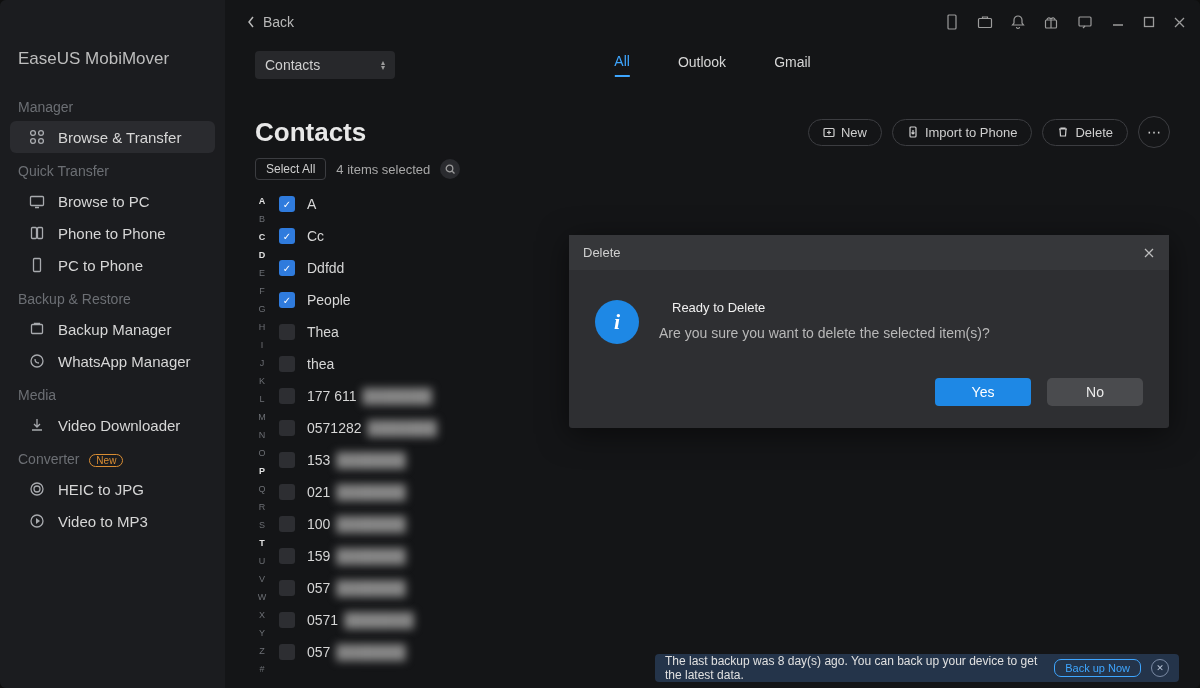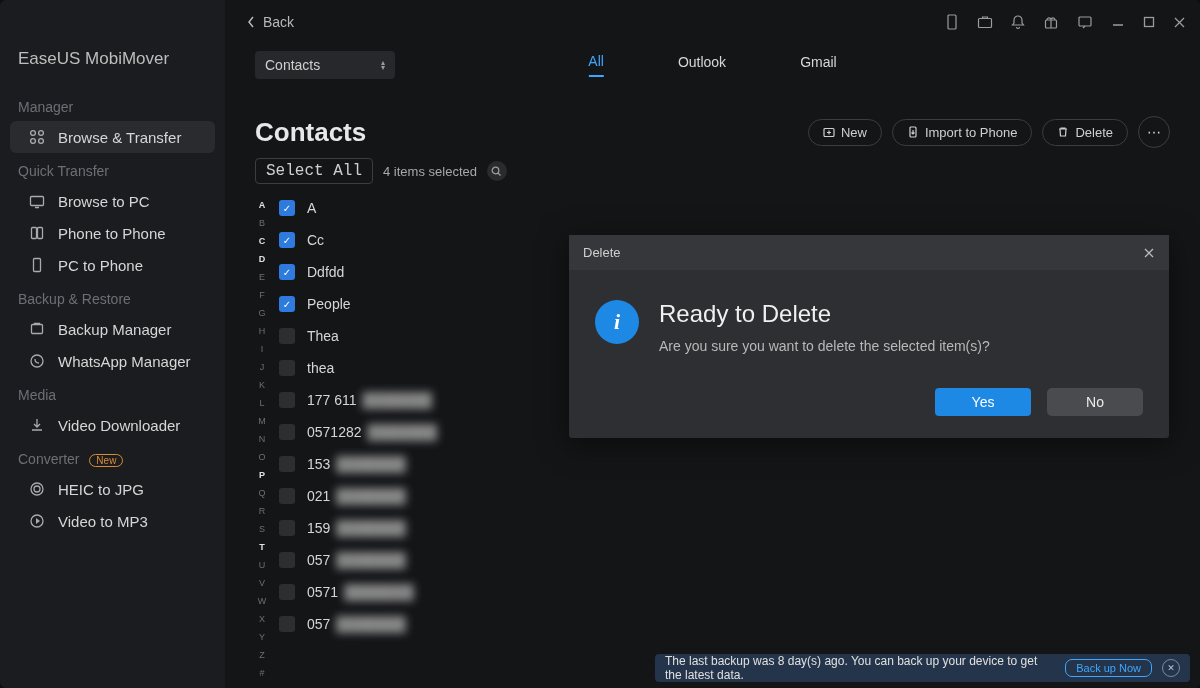--- a/index.html
+++ b/index.html
@@ -131,21 +131,21 @@
     flex-direction: column;
     line-height: 5px;
     font-size: 8px;
     color: #9c9c9c;
   }
   .tabs {
     position: absolute;
     left: 50%;
     transform: translateX(-50%);
     display: flex;
-    gap: 74px;
+    gap: 48px;
     height: 42px;
     align-items: center;
   }
   .tab { font-size: 14px; color: #d6d6d6; padding-bottom: 6px; cursor:pointer; }
   .tab.active { color: #3ea6ff; border-bottom: 2px solid #3ea6ff; }
   .content-header {
     display: flex;
     align-items: center;
     padding: 30px 30px 10px 30px;
     gap: 10px;
@@ -192,23 +192,22 @@
     padding: 0 30px 8px 30px;
     font-size: 13px;
     color: #a8a8a8;
   }
   .mini-btn {
     border: 1px solid #3c3d41;
     background: transparent;
     color: #cfcfcf;
     border-radius: 4px;
     padding: 3px 10px;
-    font-size: 16px;
-    cursor: pointer;
-    font-family: Liberation Mono, monospace;
+    font-size: 12px;
+    cursor: pointer;
   }
   .search-circle {
     width: 20px;
     height: 20px;
     background: #2a2b2f;
     border-radius: 50%;
     display: inline-flex;
     align-items: center;
     justify-content: center;
     cursor: pointer;
@@ -307,21 +306,21 @@
     display: flex;
     align-items: center;
     justify-content: center;
     color: #fff;
     font-size: 22px;
     flex: none;
     font-family: Georgia, serif;
     font-style: italic;
     font-weight: bold;
   }
-  .modal-heading { font-size: 24px; color: #f0f0f0; margin: 0 0 10px 0; }
+  .modal-heading { font-size: 13px; color: #f0f0f0; margin: 0 0 10px 13px; }
   .modal-msg { font-size: 14px; color: #b8b8b8; }
   .modal-actions {
     display: flex;
     justify-content: flex-end;
     gap: 16px;
     padding: 16px 26px 22px 26px;
   }
   .btn-primary {
     width: 96px;
     padding: 6px 0;
@@ -341,21 +340,21 @@
     background: #4a4b4e;
     color: #ececec;
     font-size: 14px;
     cursor: pointer;
   }
   
   .backup-banner {
     position: absolute;
     bottom: 6px;
     left: 430px;
-    right: 10px;
+    right: 21px;
     height: 28px;
     background: #24344a;
     border-radius: 4px;
     display: flex;
     align-items: center;
     padding: 0 10px;
     font-size: 12px;
     color: #e0e0e0;
     gap: 10px;
   }
@@ -662,20 +661,25 @@
             <span class="c-name">153</span>
             <span class="blur" style="margin-left: -6px;">███████</span>
           </div>
           <div class="c-row">
             <span class="chk"></span>
             <span class="c-name">021</span>
             <span class="blur" style="margin-left: -6px;">███████</span>
           </div>
           <div class="c-row">
             <span class="chk"></span>
+            <span class="c-name">100</span>
+            <span class="blur" style="margin-left: -6px;">███████</span>
+          </div>
+          <div class="c-row">
+            <span class="chk"></span>
             <span class="c-name">159</span>
             <span class="blur" style="margin-left: -6px;">███████</span>
           </div>
           <div class="c-row">
             <span class="chk"></span>
             <span class="c-name">057</span>
             <span class="blur" style="margin-left: -6px;">███████</span>
           </div>
           <div class="c-row">
             <span class="chk"></span>

